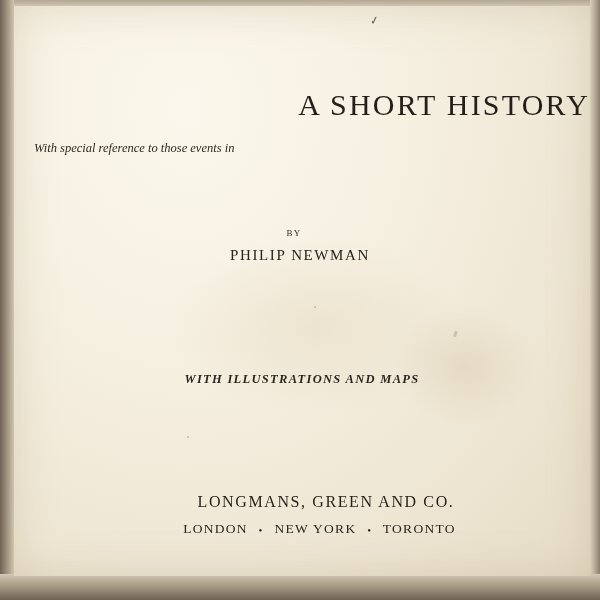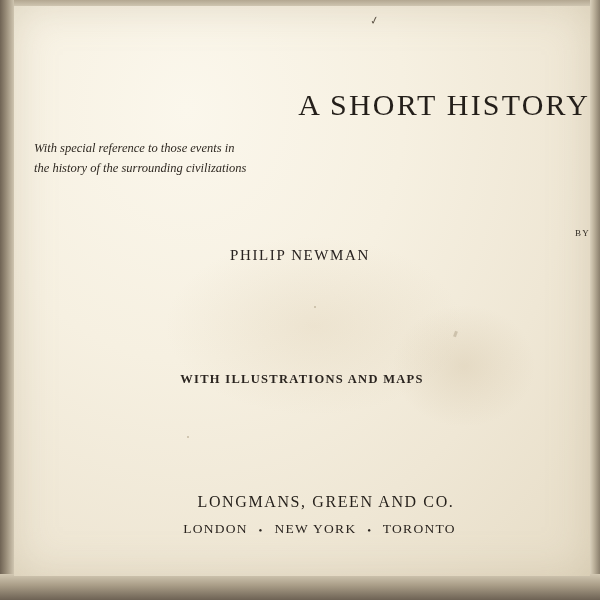--- a/index.html
+++ b/index.html
@@ -97,42 +97,43 @@
     top: 132px;
     font-style: italic;
     font-size: 12.5px;
     line-height: 1.62;
     color: #2e2821;
     margin-left: 20px;
   }
   .subtitle span { display: block; }
   .by-label {
     position: absolute;
-    left: 0; right: 0;
+    left: 0; right: 16px;
     top: 222px;
-    text-align: right;
+    text-align: center;
     font-size: 9px;
     letter-spacing: 1.2px;
     color: #332d26;
   }
   .author {
     position: absolute;
     left: 0; right: 4px;
     top: 241px;
     text-align: center;
     font-size: 15px;
     letter-spacing: 1.6px;
     color: #282220;
   }
   .illustrations {
     position: absolute;
     left: 0; right: 0;
     top: 366px;
     text-align: center;
     font-size: 12.5px;
+    font-style: italic;
     font-weight: bold;
     letter-spacing: 1.3px;
     color: #2b2520;
   }
   .publisher {
     position: absolute;
     left: 0; right: 0;
     top: 487px;
     text-align: center;
     font-size: 16px;
@@ -183,21 +184,20 @@
     <div class="speck" style="left:300px; top:300px; width:2px; height:2px;"></div>
 
     <div class="mark-top">✓</div>
 
     <div class="title">
       <span class="line1">A SHORT HISTORY</span>
     </div>
 
     <div class="subtitle">
       <span>With special reference to those events in</span>
-      <span>the history of the surrounding civilizations</span>
     </div>
 
     <div class="by-label">BY</div>
     <div class="author">PHILIP NEWMAN</div>
 
     <div class="illustrations">WITH ILLUSTRATIONS AND MAPS</div>
 
     <div class="publisher">LONGMANS, GREEN AND CO.</div>
     <div class="cities">
       <span>LONDON</span>

